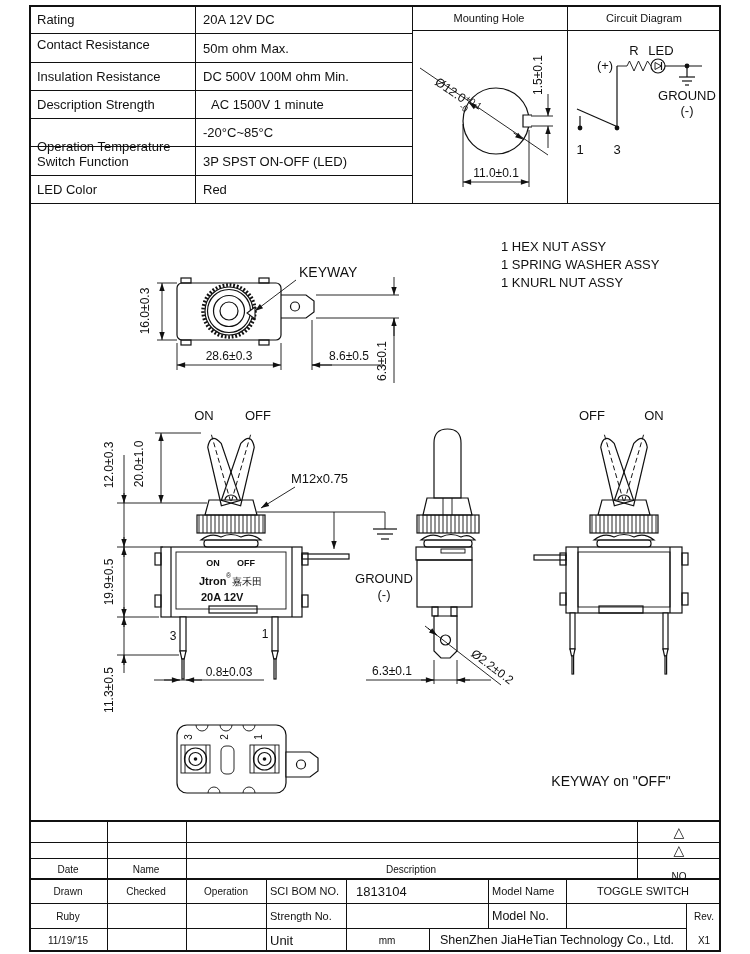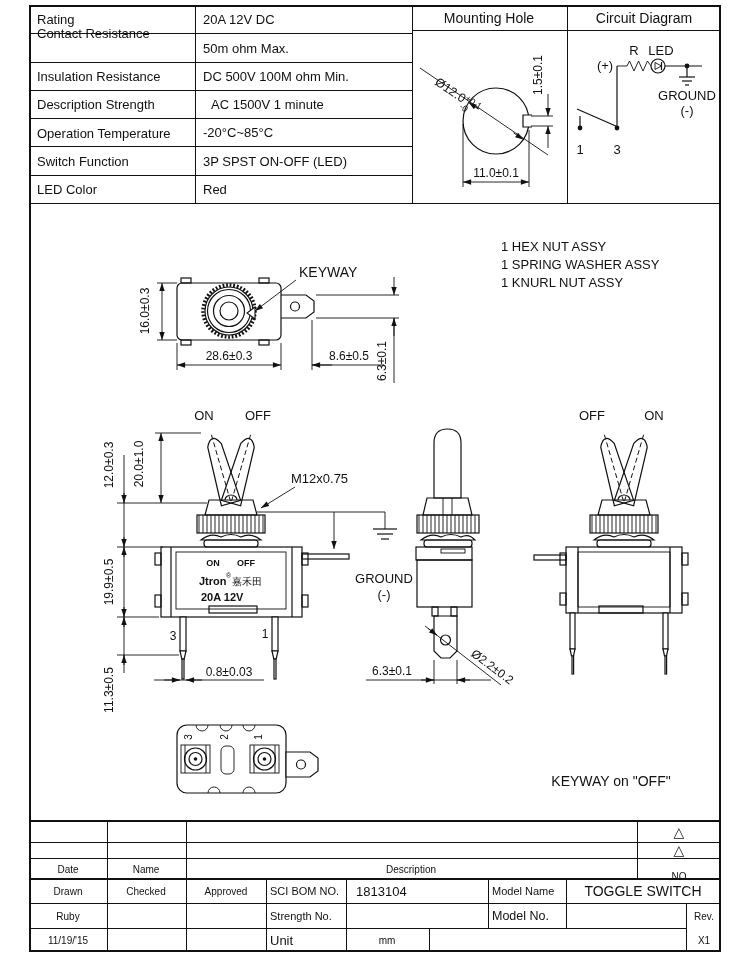--- a/index.html
+++ b/index.html
@@ -1,21 +1,21 @@
 <!DOCTYPE html>
 <html><head>
 <meta charset="utf-8">
 <style>
   html,body{margin:0;padding:0;background:#fff;}
   .page{position:relative;width:750px;height:954px;background:#fff;font-family:"Liberation Sans",sans-serif;color:#111;overflow:hidden;}
   .frame{position:absolute;left:29px;top:5px;width:688px;height:943px;border:2px solid #111;}
   .hl,.vl{position:absolute;background:#111;}
   .t{position:absolute;font-size:13px;color:#111;white-space:nowrap;transform:translateY(-50%);}
   .tc{position:absolute;font-size:10px;color:#111;white-space:nowrap;transform:translate(-50%,-50%);}
-  .f12{font-size:11px}.f125{font-size:12.5px}.f135{font-size:14px}.f14{font-size:14px}
+  .f12{font-size:11px}.f125{font-size:12.5px}.f135{font-size:11px}.f14{font-size:14px}
   svg{position:absolute;overflow:visible;}
   svg text{font-family:"Liberation Sans",sans-serif;fill:#111;font-size:12px;}
   svg .f13{font-size:13px}
   svg .f9{font-size:9px;font-weight:bold}
   svg .f11b{font-size:11px;font-weight:bold}
   svg .f10{font-size:10px}
   svg .f7{font-size:7px}
   svg .f14{font-size:14px}
   svg *{vector-effect:none;}
   .ln{stroke:#111;stroke-width:1.2;fill:none;}
@@ -38,27 +38,27 @@
 
   <div class="hl" style="left:29px;top:33px;width:383px;height:1px"></div>
   <div class="hl" style="left:29px;top:62px;width:383px;height:1px"></div>
   <div class="hl" style="left:29px;top:90px;width:383px;height:1px"></div>
   <div class="hl" style="left:29px;top:118px;width:383px;height:1px"></div>
   <div class="hl" style="left:29px;top:146px;width:383px;height:1px"></div>
   <div class="hl" style="left:29px;top:175px;width:383px;height:1px"></div>
 
   <div class="t" style="left:37px;top:19px">Rating</div>
   <div class="t" style="left:203px;top:19px">20A 12V DC</div>
-  <div class="t" style="left:37px;top:33px">Contact Resistance</div>
+  <div class="t" style="left:37px;top:44px">Contact Resistance</div>
   <div class="t" style="left:203px;top:47.5px">50m ohm Max.</div>
   <div class="t" style="left:37px;top:76px">Insulation Resistance</div>
   <div class="t" style="left:203px;top:76px">DC 500V 100M ohm Min.</div>
   <div class="t" style="left:37px;top:104px">Description Strength</div>
   <div class="t" style="left:211px;top:104px">AC 1500V 1 minute</div>
-  <div class="t" style="left:37px;top:133px">Operation Temperature</div>
+  <div class="t" style="left:37px;top:146px">Operation Temperature</div>
   <div class="t" style="left:203px;top:132px">-20°C~85°C</div>
   <div class="t" style="left:37px;top:160.5px">Switch Function</div>
   <div class="t" style="left:203px;top:160.5px">3P SPST ON-OFF (LED)</div>
   <div class="t" style="left:37px;top:189px">LED Color</div>
   <div class="t" style="left:203px;top:189px">Red</div>
 
   <div class="tc f135" style="left:489px;top:18px">Mounting Hole</div>
   <div class="tc f135" style="left:644px;top:18px">Circuit Diagram</div>
 
   <svg style="left:412px;top:30px" width="155" height="173" viewBox="0 0 155 173">
@@ -346,29 +346,30 @@
 
   <div class="tc f14" style="left:679px;top:832px">△</div>
   <div class="tc f14" style="left:679px;top:850px">△</div>
   <div class="tc" style="left:68px;top:869px">Date</div>
   <div class="tc" style="left:146px;top:869px">Name</div>
   <div class="tc" style="left:411px;top:869px">Description</div>
   <div class="tc" style="left:679px;top:876px">NO</div>
 
   <div class="tc" style="left:68px;top:891px">Drawn</div>
   <div class="tc" style="left:146px;top:891px">Checked</div>
-  <div class="tc" style="left:226px;top:891px">Approved</div>
+  <div class="tc" style="left:226px;top:891px">Operation</div>
   <div class="t f12" style="left:270px;top:891px">SCI BOM NO.</div>
   <div class="t" style="left:356px;top:891px">1813104</div>
   <div class="t f12" style="left:492px;top:891px">Model Name</div>
   <div class="tc f135" style="left:643px;top:891px">TOGGLE SWITCH</div>
 
   <div class="tc" style="left:68px;top:916px">Ruby</div>
   <div class="t f12" style="left:270px;top:916px">Strength No.</div>
   <div class="t f125" style="left:492px;top:916px">Model No.</div>
   <div class="tc" style="left:704px;top:916px">Rev.</div>
 
   <div class="tc" style="left:68px;top:940px">11/19/'15</div>
   <div class="t" style="left:270px;top:940px">Unit</div>
   <div class="tc" style="left:387px;top:940px">mm</div>
+  <div class="tc f125" style="left:557px;top:940px">ShenZhen JiaHeTian Technology Co., Ltd.</div>
   <div class="tc" style="left:704px;top:940px">X1</div>
 
 </div>
 
 </body></html>

